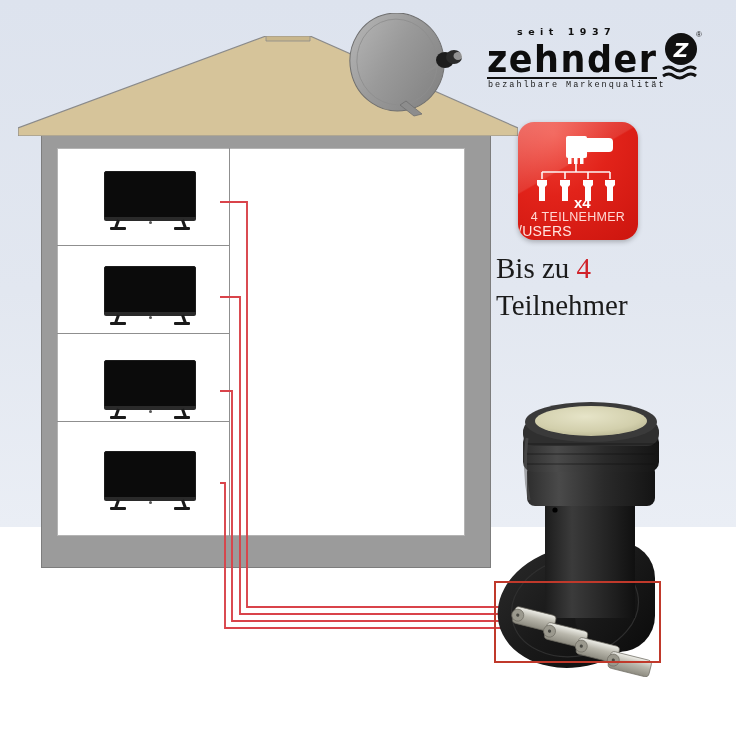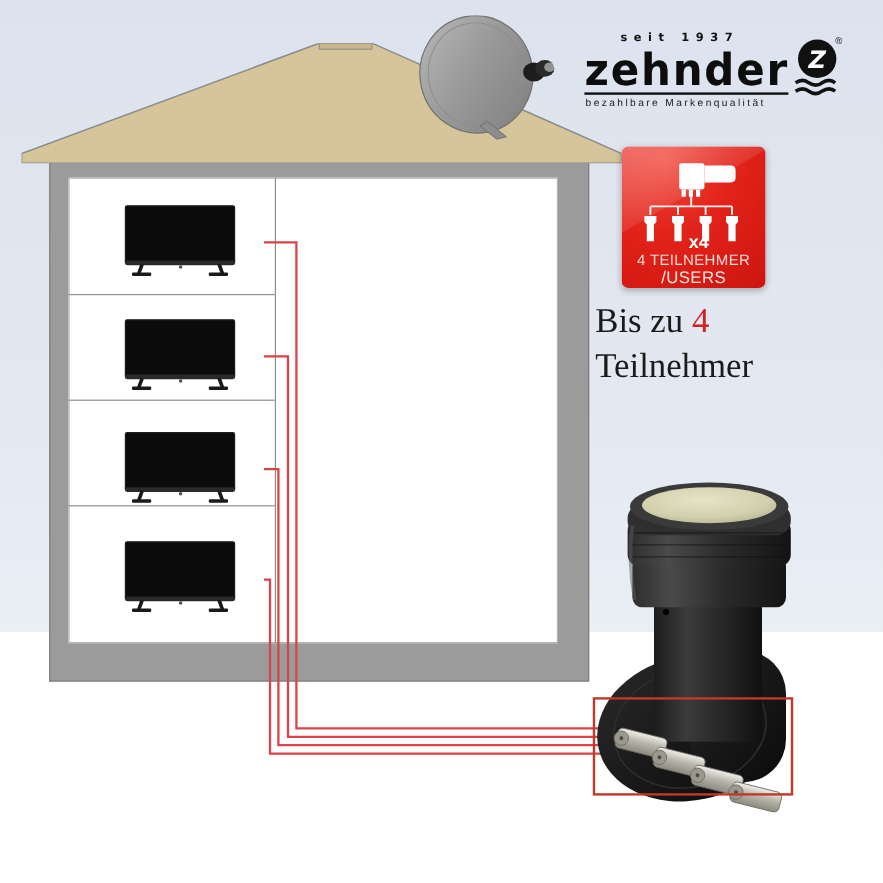--- a/index.html
+++ b/index.html
@@ -165,40 +165,40 @@
     left: 0px; top: 51px;
     width: 170px; height: 2px;
     background: #111;
   }
   .logo-tag {
     position: absolute;
     left: 1px; top: 54px;
     font-size: 8.5px;
     letter-spacing: 2.0px;
     color: #1a1a1a;
-    font-family: Liberation Sans, sans-serif;
+    font-family: Liberation Mono, monospace;
   }
   .logo-mark {
     position: absolute;
     left: 172px; top: 6px;
     width: 44px; height: 50px;
   }
   .logo-reg {
     position: absolute;
     left: 209px; top: 4px;
     font-size: 8px;
     color: #111;
   }
 
   
   #badge {
     position: absolute;
     left: 518px; top: 122px;
     width: 120px; height: 118px;
-    border-radius: 6px;
+    border-radius: 16px;
     background:
       linear-gradient(150deg, rgba(255,255,255,0.30) 0%, rgba(255,255,255,0.10) 38%, rgba(255,255,255,0.0) 39%),
       radial-gradient(120% 130% at 30% 10%, #f04438 0%, #e2231a 40%, #c8120c 100%);
     box-shadow: 0 2px 5px rgba(0,0,0,0.25);
     overflow: hidden;
   }
   #badge svg { position: absolute; left: 0; top: 0; }
   .badge-x4 {
     position: absolute;
     left: 56px; top: 72px;
@@ -214,21 +214,20 @@
     text-align: center;
     font-size: 12.5px;
     color: #ffd9d4;
     letter-spacing: 0.3px;
     font-family: "Liberation Sans", sans-serif;
   }
   .badge-line2 {
     position: absolute;
     left: 0; top: 101px;
     width: 120px;
-    text-align: center;
     font-size: 14px;
     color: #ffe4e0;
     letter-spacing: 0.3px;
     font-family: "Liberation Sans", sans-serif;
   }
 
   
   #headline {
     position: absolute;
     left: 496px; top: 250px;

